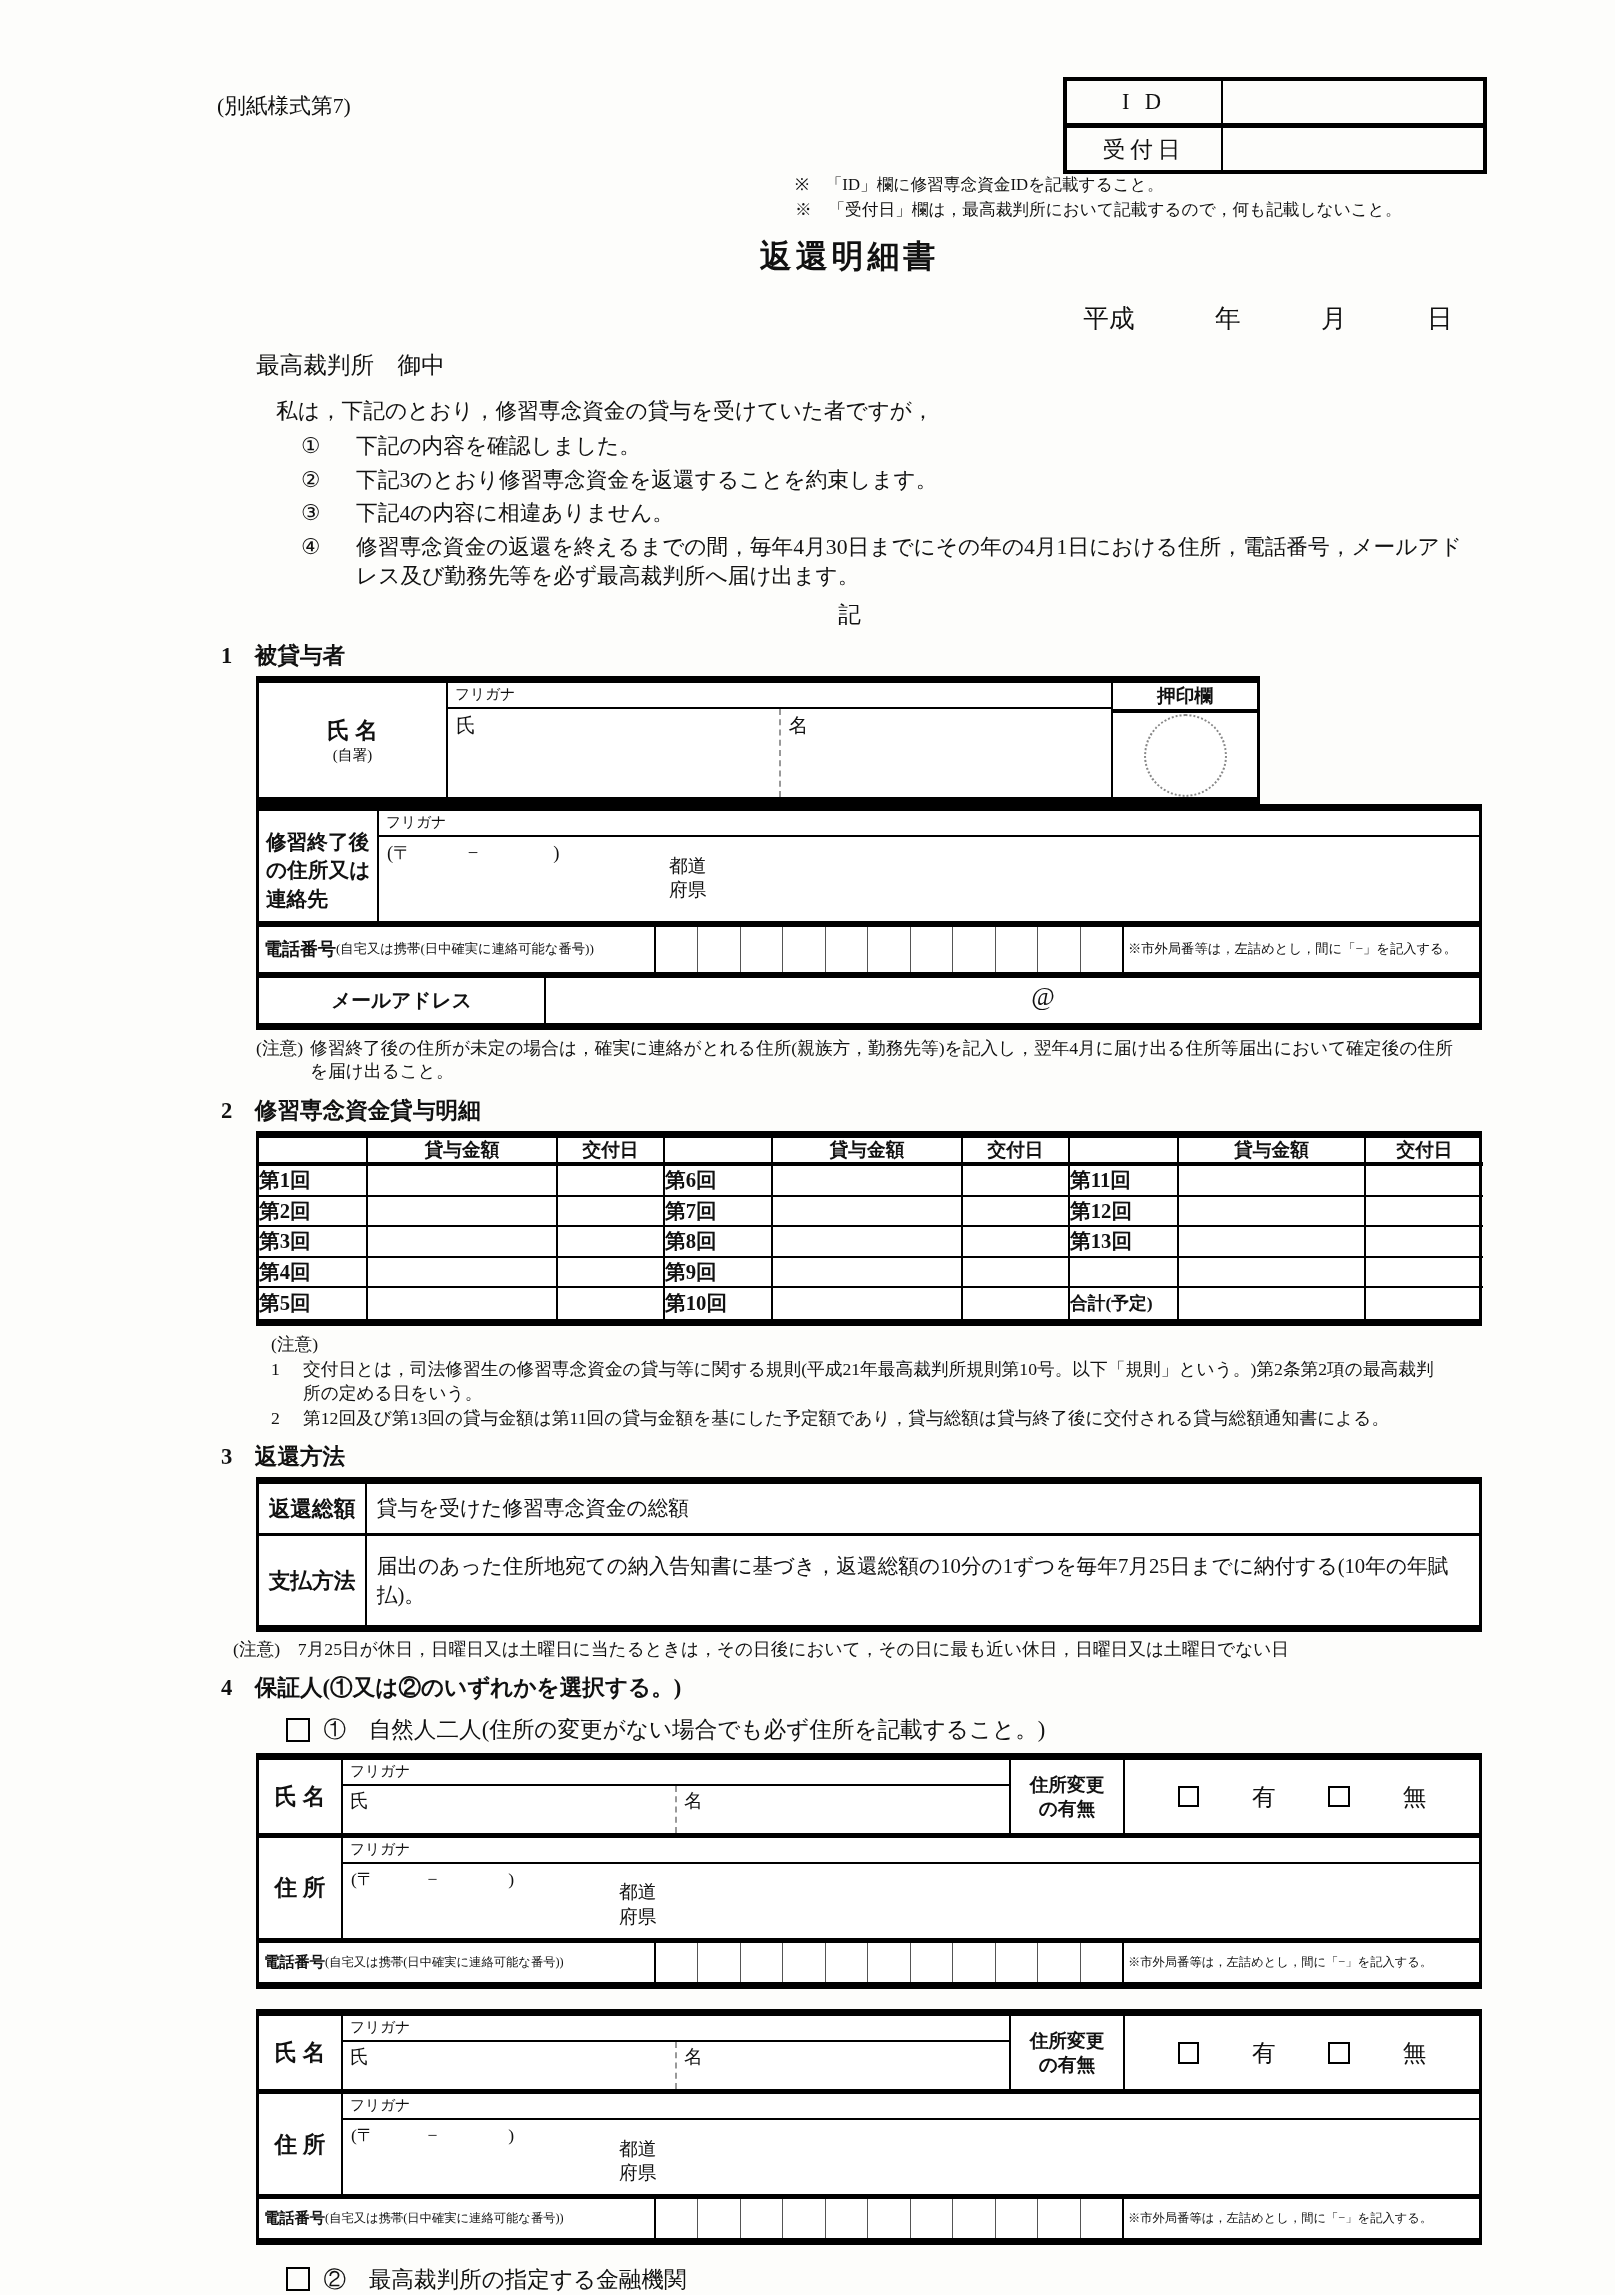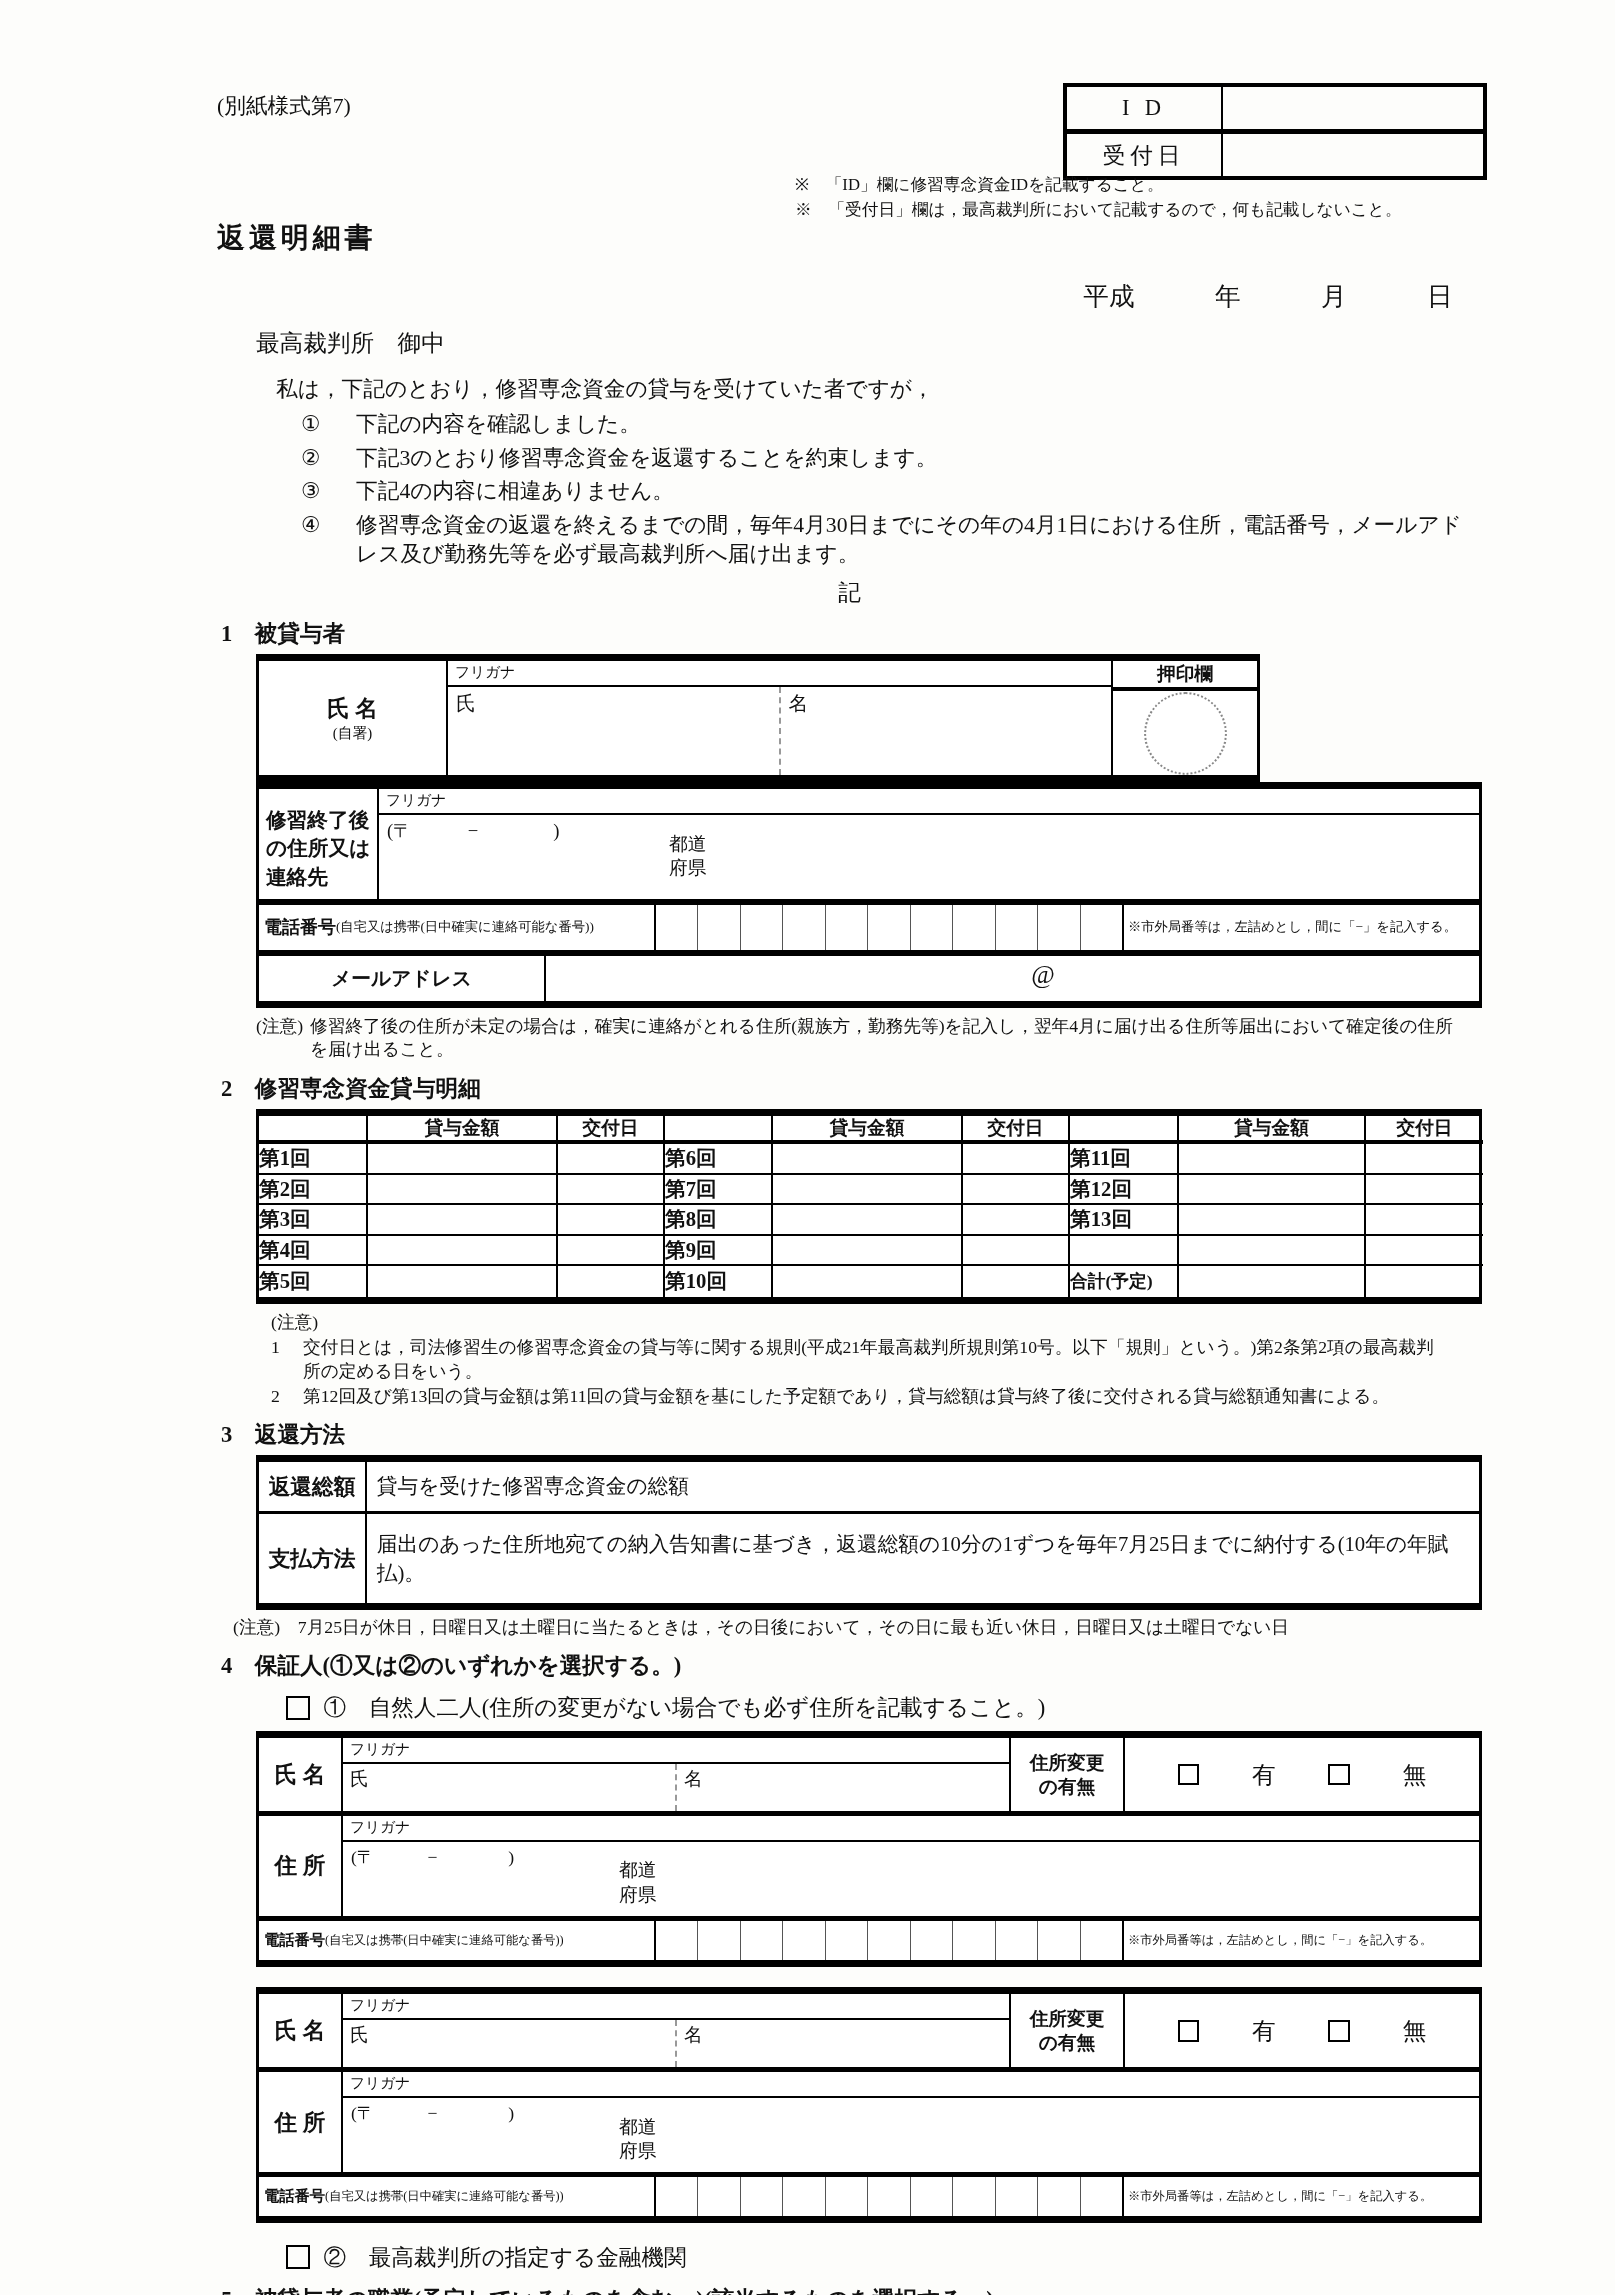--- a/index.html
+++ b/index.html
@@ -1,28 +1,28 @@
 <!DOCTYPE html>
 <html style="font-size:7.9px"><head>
 <meta charset="utf-8">
 <style>
   html,body{margin:0;padding:0;background:#777;}
   .page{position:relative;width:1615px;height:2295px;background:#fdfdfb;color:#111;
         font-family:"Liberation Serif","DejaVu Serif",serif;overflow:hidden;}
   .content{position:absolute;left:217px;top:69px;width:1265px;}
   .hdr{position:relative;height:148px;}
   .corner{position:absolute;left:0;top:22px;font-size:21.7px;}
-  .idbox{position:absolute;left:846px;top:14px;width:416px;border:4.9px solid #000;}
+  .idbox{position:absolute;left:846px;top:8px;width:416px;border:4.9px solid #000;}
   .idrow{display:flex;height:42px;}
   .idrow+.idrow{border-top:5.9px solid #000;}
   .idlbl{width:154px;border-right:2.5px solid #000;display:flex;align-items:center;justify-content:center;
          font-size:22.6px;letter-spacing:4.9px;}
   .idval{flex:1;}
   .idnotes{position:absolute;left:578px;top:104px;width:689px;font-size:16.7px;line-height:24.6px;}
-  .title{text-align:left;font-size:28px;font-weight:700;letter-spacing:3.9px;margin-top:2px;}
+  .title{text-align:center;font-size:32px;font-weight:700;letter-spacing:3.9px;margin-top:18px;}
   .dateline{text-align:right;font-size:25.6px;padding-right:29.5px;margin-top:22px;}
   .dateline span{margin-left:74px;}
   .addressee{font-size:23.6px;margin-top:12.8px;padding-left:39px;}
   .intro{font-size:21.7px;margin-top:14.8px;padding-left:59px;}
   .pledges{margin-top:7.9px;padding-left:84px;}
   .pledge{display:flex;font-size:21.7px;line-height:29.5px;margin-top:3.9px;}
   .pnum{width:55px;flex:none;}
   .ptext{flex:1;max-width:1122px;}
   .ki{text-align:center;font-size:22.6px;margin-top:6.9px;}
   .shead{font-size:22.6px;font-weight:600;margin-top:10.8px;padding-left:3.9px;}

